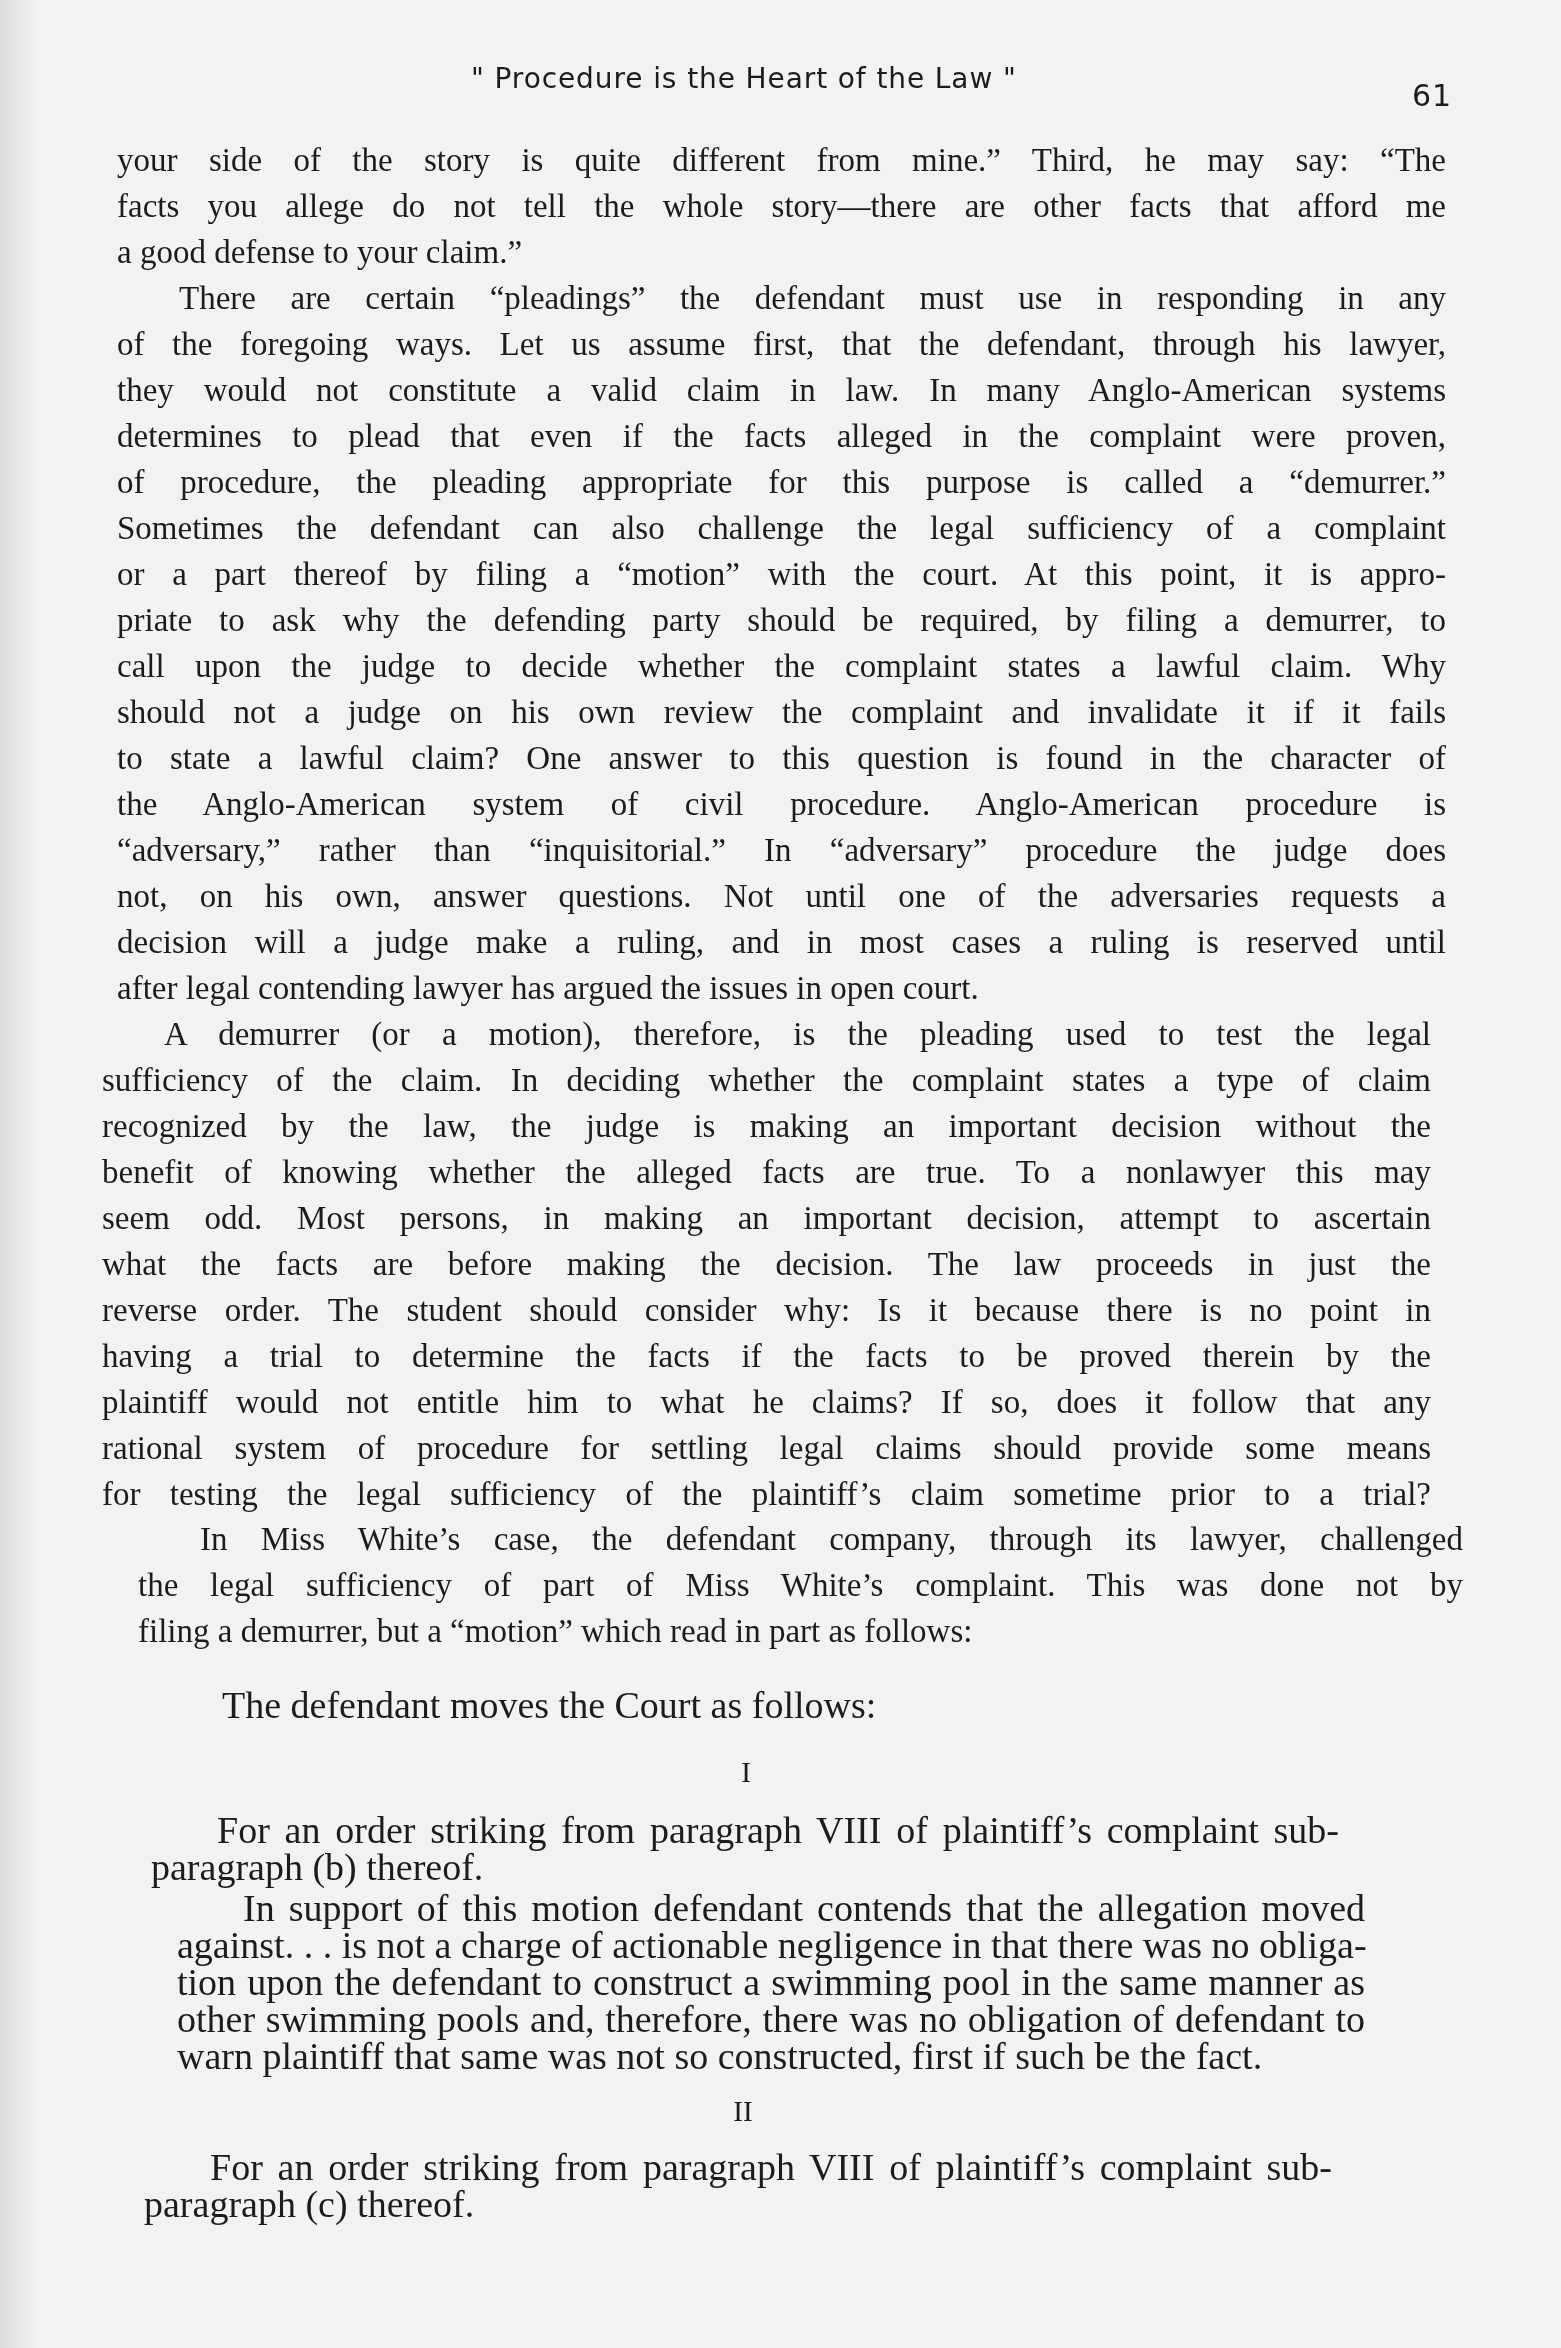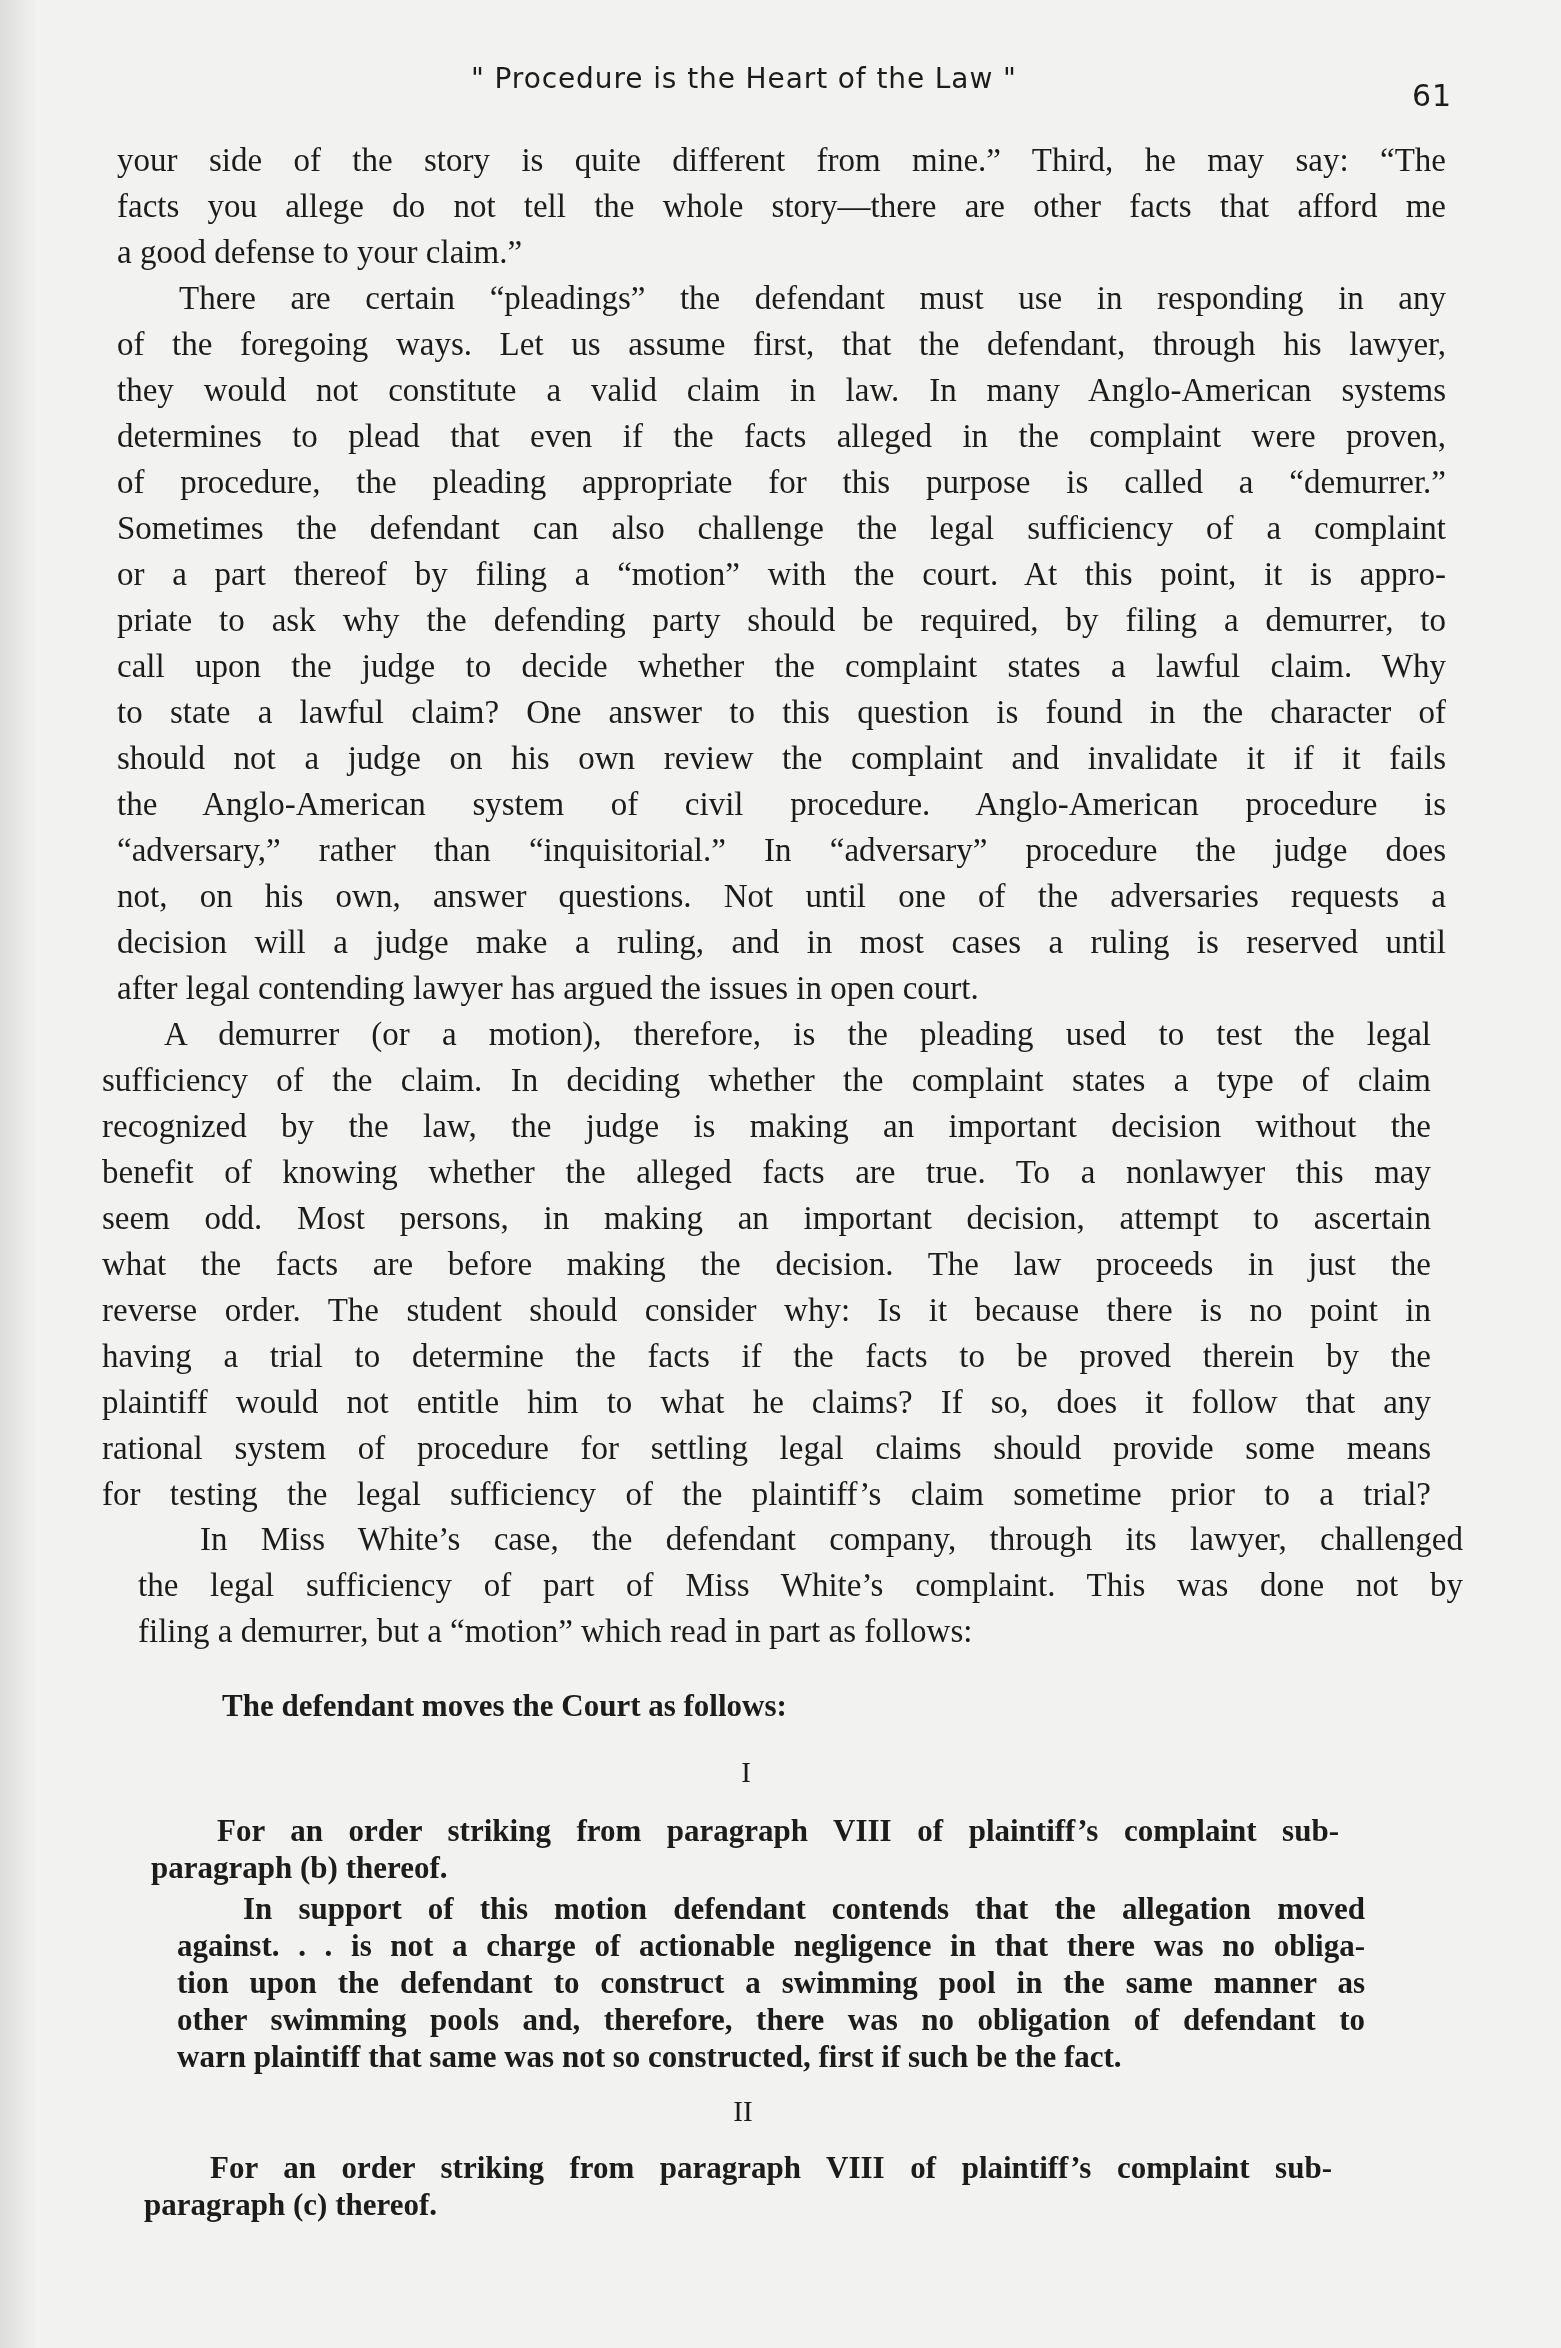--- a/index.html
+++ b/index.html
@@ -24,21 +24,21 @@
   .body-text {
     position: absolute; left: 117px; width: 1329px;
     font-size: 33px; line-height: 46px;
     text-align: justify;
   }
   .line { display: block; white-space: nowrap; text-align-last: justify; text-align: justify; }
   .line.last { text-align-last: left; }
   .indent { padding-left: 62px; }
   .quote {
     position: absolute; left: 151px; width: 1188px;
-    font-size: 31px; line-height: 37px; font-weight: bold;
+    font-size: 38px; line-height: 37px;
   }
   .quote .indent { padding-left: 66px; }
   .numeral {
     position: absolute; width: 1562px; left: 0; text-align: center;
     font-size: 29px; font-family: "Liberation Serif", serif;
   }
 </style>
 </head>
 <body>
 
@@ -58,22 +58,22 @@
 <div class="body-text" style="top:275px;">
   <span class="line indent">There are certain “pleadings” the defendant must use in responding in any</span>
   <span class="line">of the foregoing ways. Let us assume first, that the defendant, through his lawyer,</span>
   <span class="line">they would not constitute a valid claim in law. In many Anglo-American systems</span>
   <span class="line">determines to plead that even if the facts alleged in the complaint were proven,</span>
   <span class="line">of procedure, the pleading appropriate for this purpose is called a “demurrer.”</span>
   <span class="line">Sometimes the defendant can also challenge the legal sufficiency of a complaint</span>
   <span class="line">or a part thereof by filing a “motion” with the court. At this point, it is appro-</span>
   <span class="line">priate to ask why the defending party should be required, by filing a demurrer, to</span>
   <span class="line">call upon the judge to decide whether the complaint states a lawful claim. Why</span>
+  <span class="line">should not a judge on his own review the complaint and invalidate it if it fails</span>
   <span class="line">to state a lawful claim? One answer to this question is found in the character of</span>
-  <span class="line">should not a judge on his own review the complaint and invalidate it if it fails</span>
   <span class="line">the Anglo-American system of civil procedure. Anglo-American procedure is</span>
   <span class="line">“adversary,” rather than “inquisitorial.” In “adversary” procedure the judge does</span>
   <span class="line">not, on his own, answer questions. Not until one of the adversaries requests a</span>
   <span class="line">decision will a judge make a ruling, and in most cases a ruling is reserved until</span>
   <span class="line last">after legal contending lawyer has argued the issues in open court.</span>
 </div>
 
 <div class="body-text" style="top:1011px; left:102px;">
   <span class="line indent">A demurrer (or a motion), therefore, is the pleading used to test the legal</span>
   <span class="line">sufficiency of the claim. In deciding whether the complaint states a type of claim</span>

